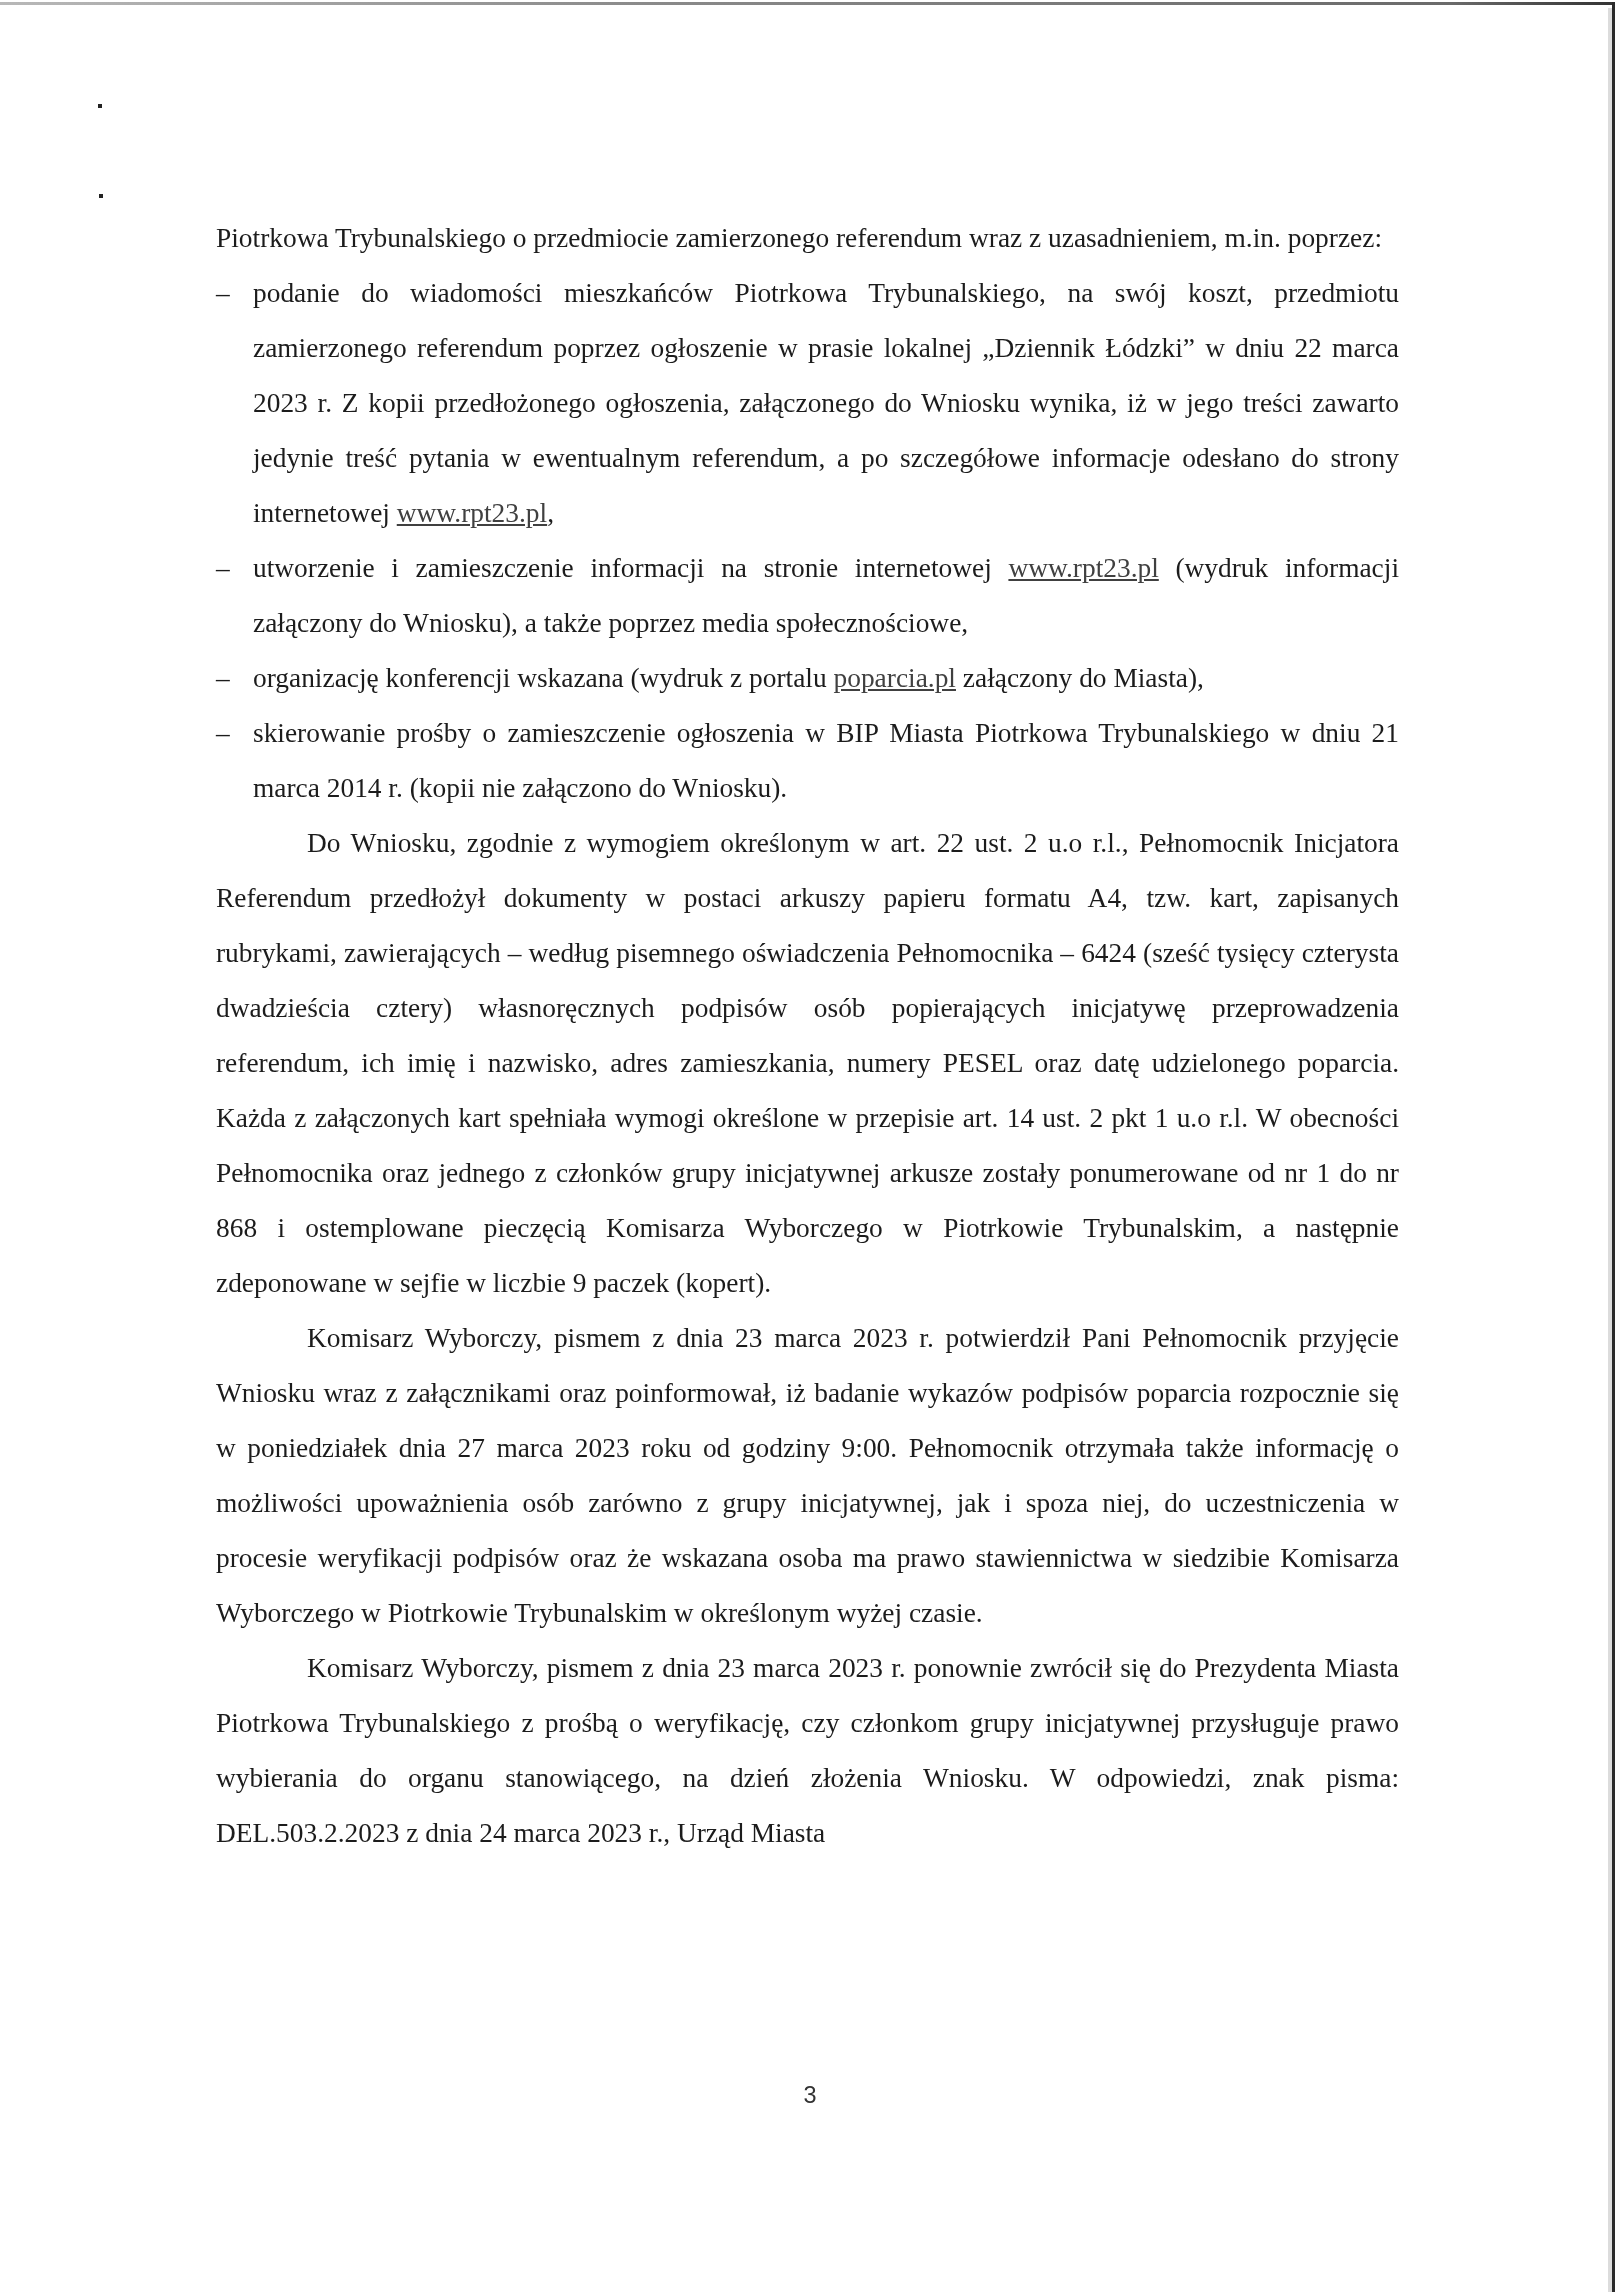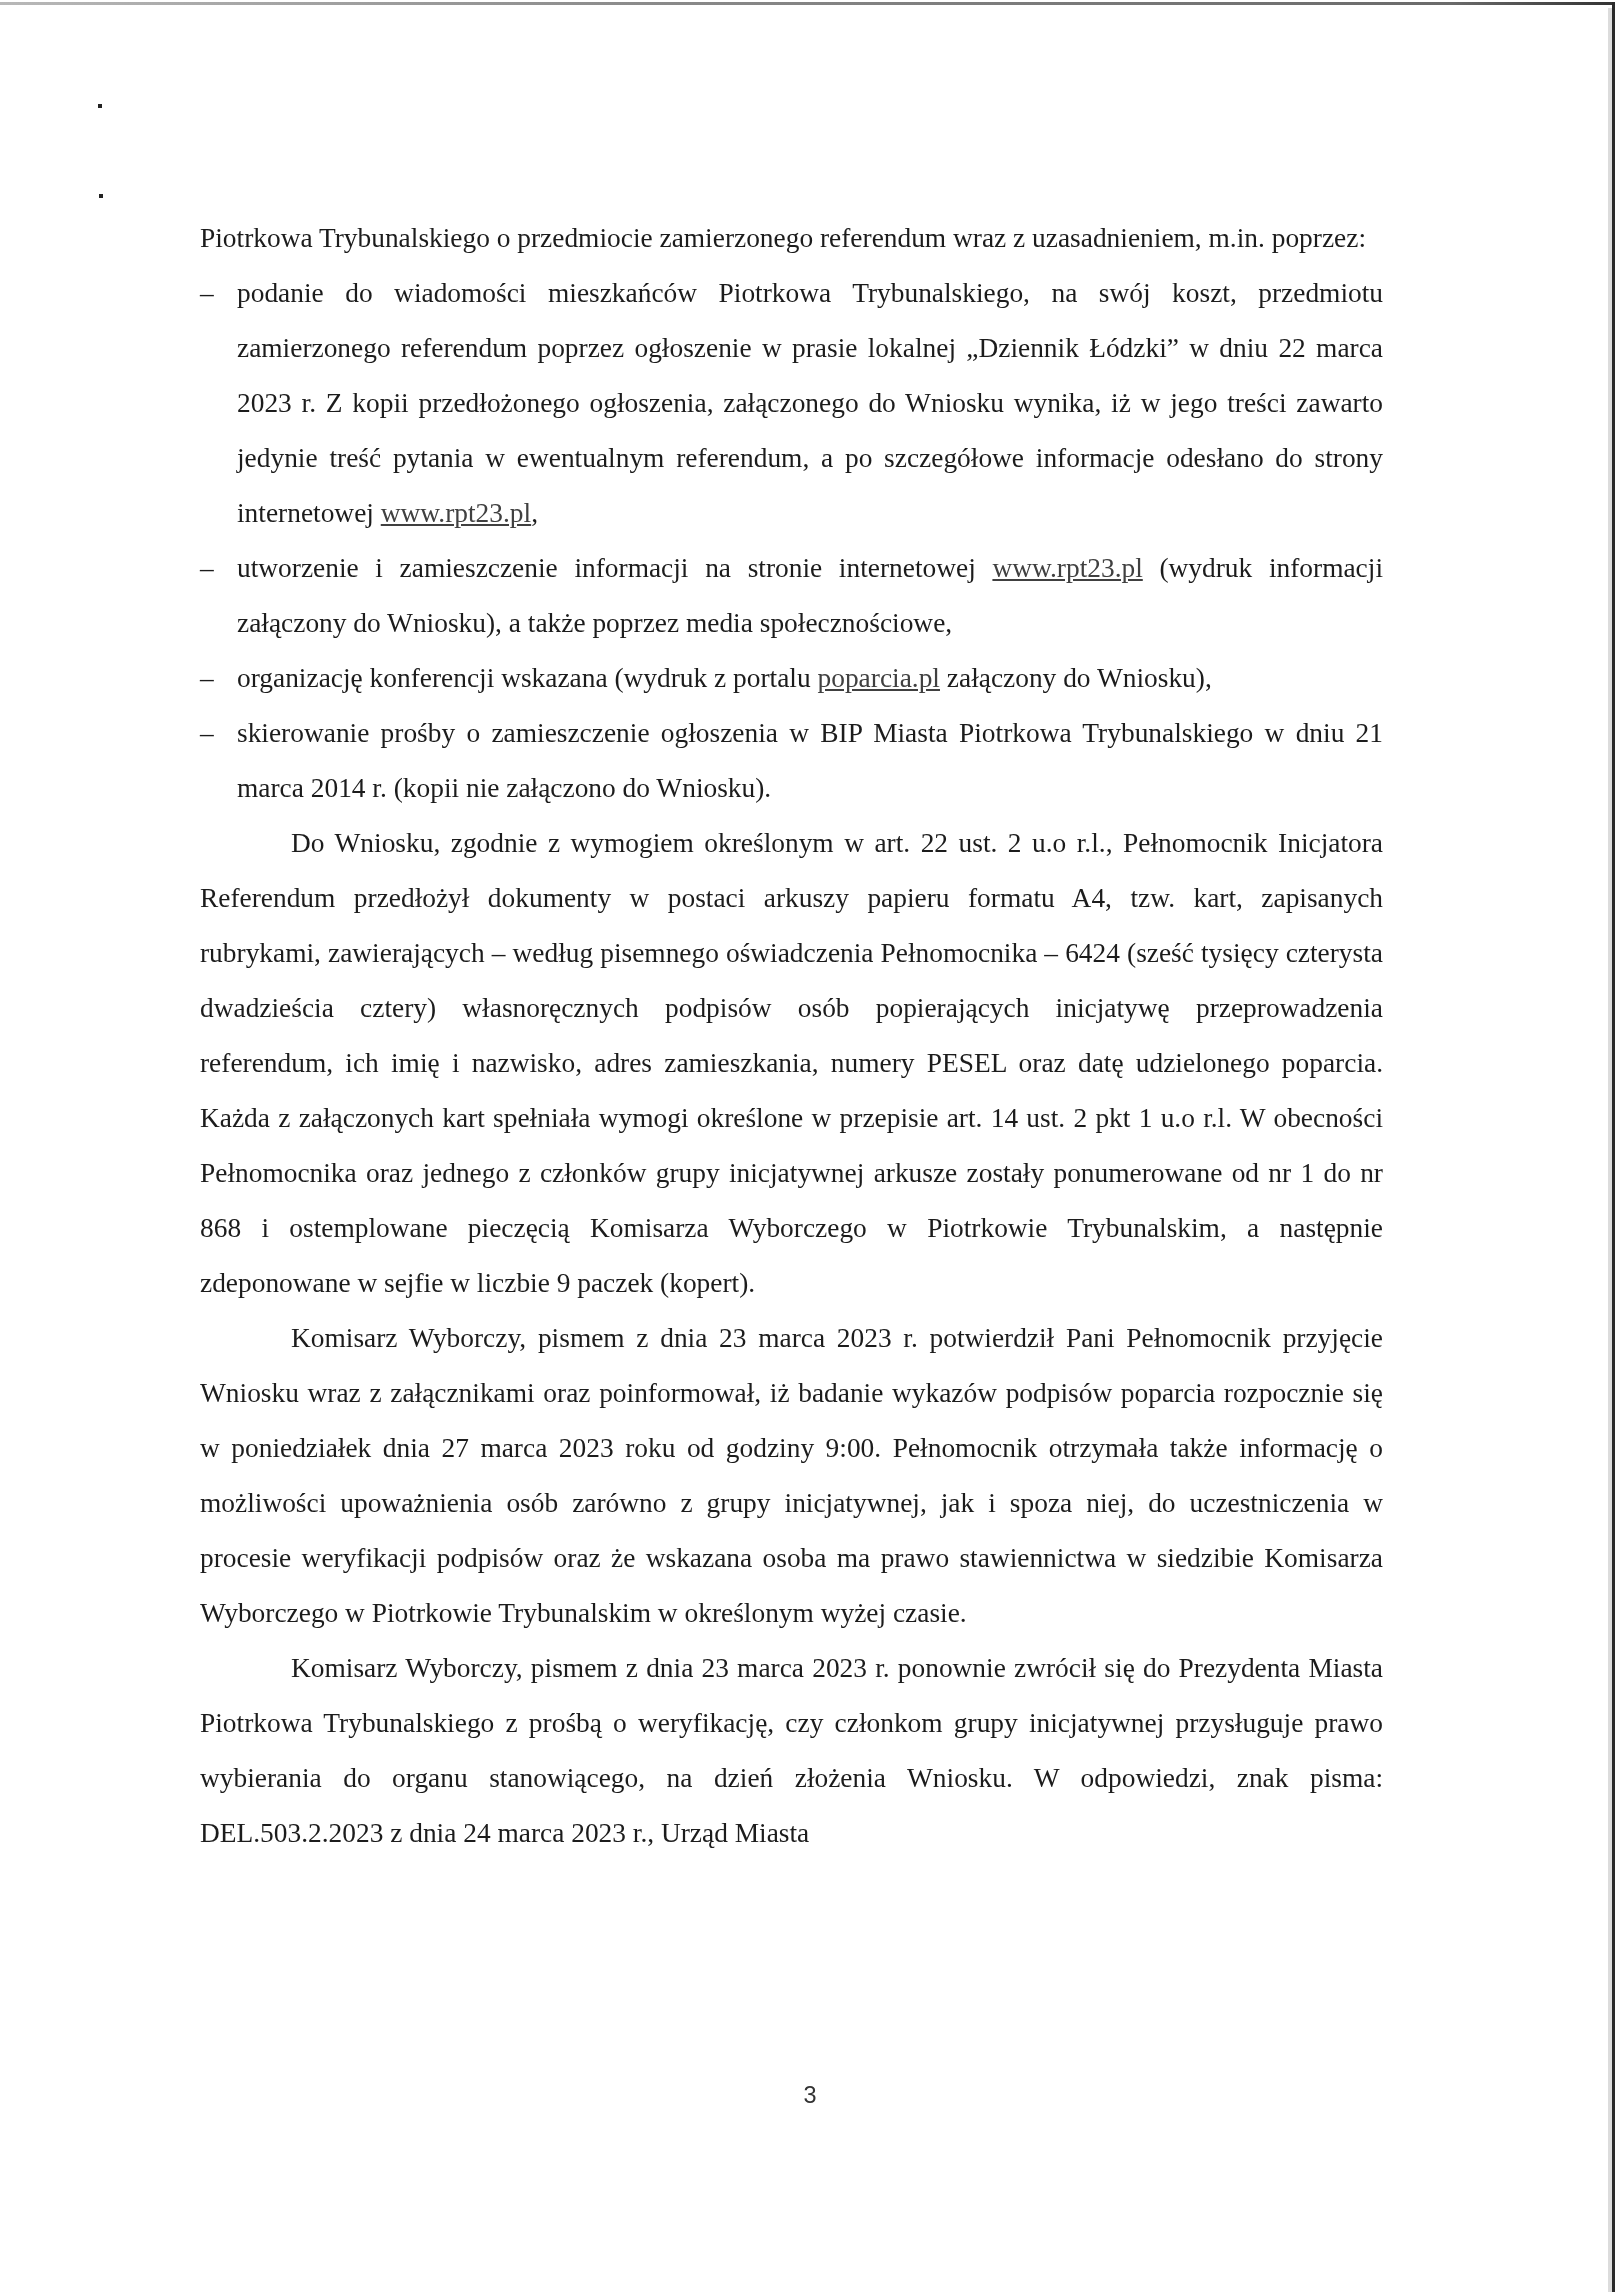--- a/index.html
+++ b/index.html
@@ -15,21 +15,21 @@
   .scan-right {
     position: absolute; left: 1612px; top: 2px; width: 2.9px; height: 2291px;
     background: #2a2a2a;
   }
   .scan-right-shadow {
     position: absolute; left: 1608px; top: 7.8px; width: 3.9px; height: 2285px;
     background: #dcdcdc;
   }
   .speck { position: absolute; width: 3.9px; height: 3.9px; background: #222; }
   .page-body {
-    position: absolute; left: 200px; top: 211px; width: 1183px;
+    position: absolute; left: 216px; top: 211px; width: 1183px;
     font-size: 27.4px; line-height: 55px;
   }
   .para { margin: 0; text-align: justify; text-align-last: left; }
   .para.indent { text-indent: 91px; }
   .bullets { list-style: none; margin: 0; padding: 0; }
   .bullet { position: relative; padding-left: 37px; text-align: justify; }
   .bullet .dash { position: absolute; left: 0; top: 0; }
   .link { text-decoration: underline; color: #404040; }
   .page-number {
     position: absolute; left: 0; width: 1620px; top: 2082px; text-align: center;
@@ -52,21 +52,21 @@
     <li class="bullet">
       <span class="dash">–</span>
       <span>podanie do wiadomości mieszkańców Piotrkowa Trybunalskiego, na swój koszt, przedmiotu zamierzonego referendum poprzez ogłoszenie w prasie lokalnej „Dziennik Łódzki” w dniu 22 marca 2023 r. Z kopii przedłożonego ogłoszenia, załączonego do Wniosku wynika, iż w jego treści zawarto jedynie treść pytania w ewentualnym referendum, a po szczegółowe informacje odesłano do strony internetowej </span><span class="link">www.rpt23.pl</span><span>,</span>
     </li>
     <li class="bullet">
       <span class="dash">–</span>
       <span>utworzenie i zamieszczenie informacji na stronie internetowej </span><span class="link">www.rpt23.pl</span><span> (wydruk informacji załączony do Wniosku), a także poprzez media społecznościowe,</span>
     </li>
     <li class="bullet">
       <span class="dash">–</span>
-      <span>organizację konferencji wskazana (wydruk z portalu </span><span class="link">poparcia.pl</span><span> załączony do Wniosku),</span>
+      <span>organizację konferencji wskazana (wydruk z portalu </span><span class="link">poparcia.pl</span><span> załączony do Miasta),</span>
     </li>
     <li class="bullet">
       <span class="dash">–</span>
       <span>skierowanie prośby o zamieszczenie ogłoszenia w BIP Miasta Piotrkowa Trybunalskiego w dniu 21 marca 2014 r. (kopii nie załączono do Wniosku).</span>
     </li>
   </ul>
 
   <p class="para indent">Do Wniosku, zgodnie z wymogiem określonym w art. 22 ust. 2 u.o r.l., Pełnomocnik Inicjatora Referendum przedłożył dokumenty w postaci arkuszy papieru formatu A4, tzw. kart, zapisanych rubrykami, zawierających – według pisemnego oświadczenia Pełnomocnika – 6424 (sześć tysięcy czterysta dwadzieścia cztery) własnoręcznych podpisów osób popierających inicjatywę przeprowadzenia referendum, ich imię i nazwisko, adres zamieszkania, numery PESEL oraz datę udzielonego poparcia. Każda z załączonych kart spełniała wymogi określone w przepisie art. 14 ust. 2 pkt 1 u.o r.l. W obecności Pełnomocnika oraz jednego z członków grupy inicjatywnej arkusze zostały ponumerowane od nr 1 do nr 868 i ostemplowane pieczęcią Komisarza Wyborczego w Piotrkowie Trybunalskim, a następnie zdeponowane w sejfie w liczbie 9 paczek (kopert).</p>
   <p class="para indent">Komisarz Wyborczy, pismem z dnia 23 marca 2023 r. potwierdził Pani Pełnomocnik przyjęcie Wniosku wraz z załącznikami oraz poinformował, iż badanie wykazów podpisów poparcia rozpocznie się w poniedziałek dnia 27 marca 2023 roku od godziny 9:00. Pełnomocnik otrzymała także informację o możliwości upoważnienia osób zarówno z grupy inicjatywnej, jak i spoza niej, do uczestniczenia w procesie weryfikacji podpisów oraz że wskazana osoba ma prawo stawiennictwa w siedzibie Komisarza Wyborczego w Piotrkowie Trybunalskim w określonym wyżej czasie.</p>
   <p class="para indent">Komisarz Wyborczy, pismem z dnia 23 marca 2023 r. ponownie zwrócił się do Prezydenta Miasta Piotrkowa Trybunalskiego z prośbą o weryfikację, czy członkom grupy inicjatywnej przysługuje prawo wybierania do organu stanowiącego, na dzień złożenia Wniosku. W odpowiedzi, znak pisma: DEL.503.2.2023 z dnia 24 marca 2023 r., Urząd Miasta</p>

